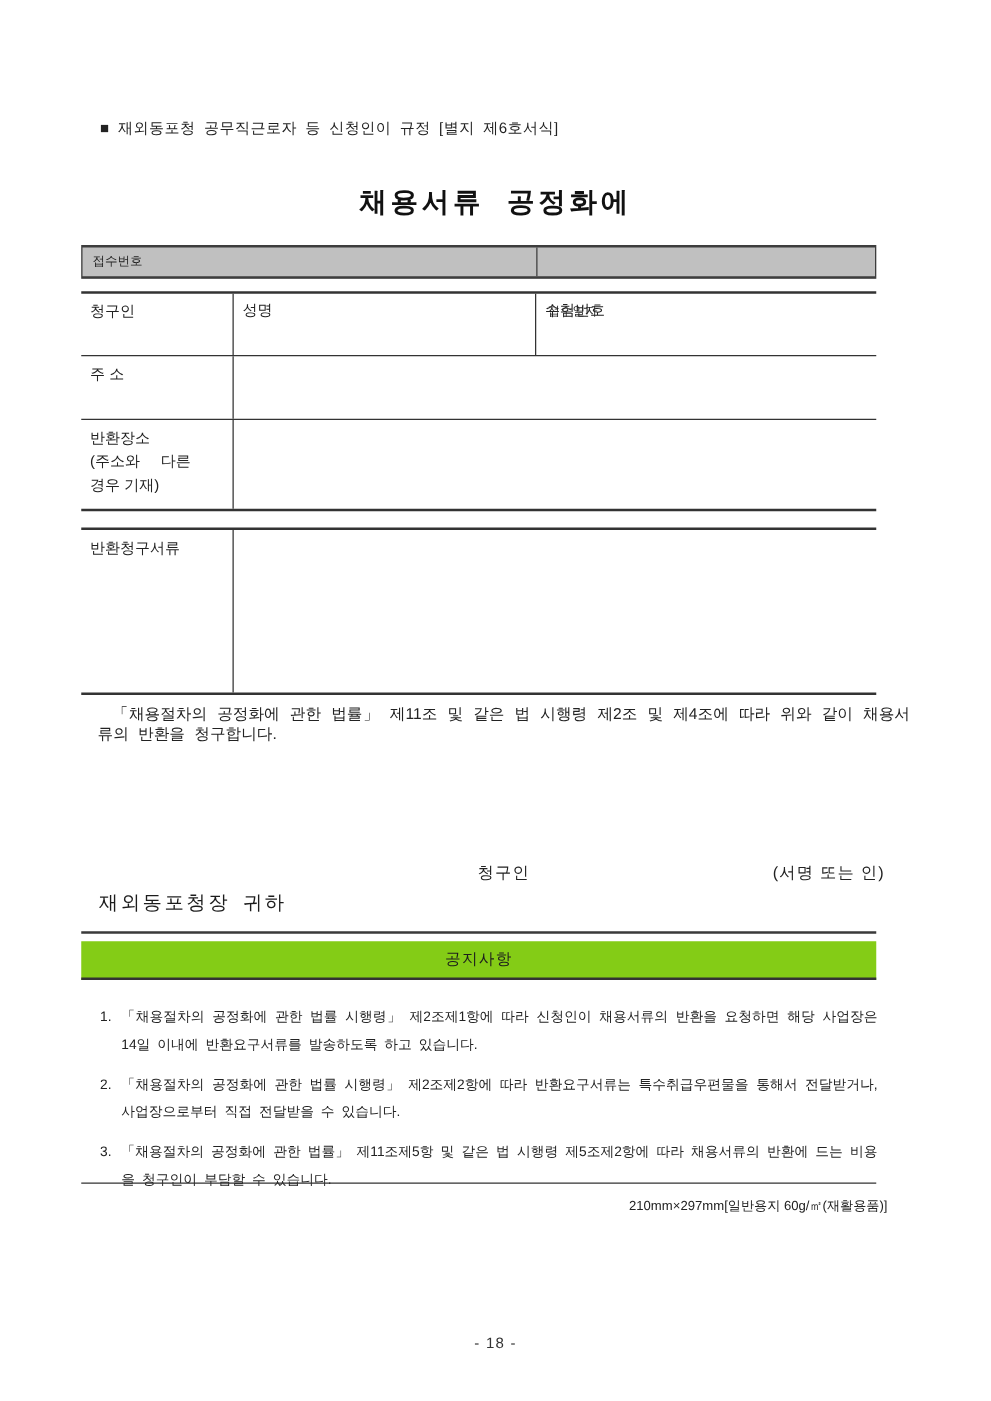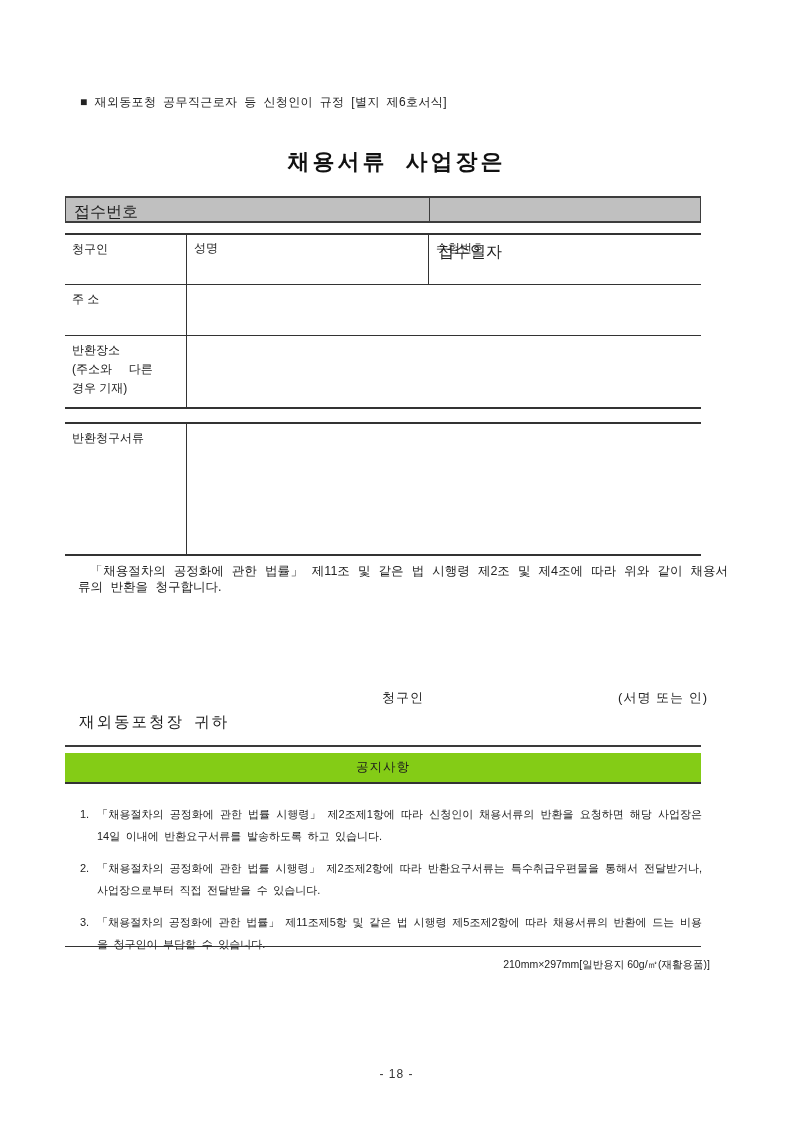--- a/index.html
+++ b/index.html
@@ -29,21 +29,21 @@
 
   
   .receipt {
     position:absolute; top:196px; left:65px;
     width:636px; height:27px;
     display:flex;
     background:#c0c0c0;
     border:2px solid #3d3d3d;
     border-left-width:1.5px; border-right-width:1.5px;
   }
-  .receipt .cell { font-size:16px; padding:4px 0 0 8px; color:#1f1f1f; }
+  .receipt .cell { font-size:10px; padding:4px 0 0 8px; color:#1f1f1f; }
   .receipt .c1 { width:364px; border-right:1.5px solid #3d3d3d; }
   .receipt .c2 { flex:1;margin-top:40px; }
 
   
   .ftable {
     position:absolute; left:65px; width:636px;
     border-top:2px solid #333; border-bottom:2px solid #333;
   }
   .t-main { top:233px; }
   .t-docs { top:422px; }
@@ -124,21 +124,21 @@
     text-align:center; font-size:12px; letter-spacing:1px; color:#333;
   }
 </style>
 </head>
 <body>
 
 <div class="page">
 
   <div class="note">■ 재외동포청 공무직근로자 등 신청인이 규정 [별지 제6호서식]</div>
 
-  <div class="title">채용서류 사업장은</div>
+  <div class="title">채용서류 공정화에</div>
 
   <div class="receipt">
     <div class="cell c1">접수번호</div>
     <div class="cell c2">접수일자</div>
   </div>
 
   <div class="ftable t-main">
     <div class="frow r1 sep">
       <div class="lbl">청구인</div>
       <div class="mid">성명</div>

